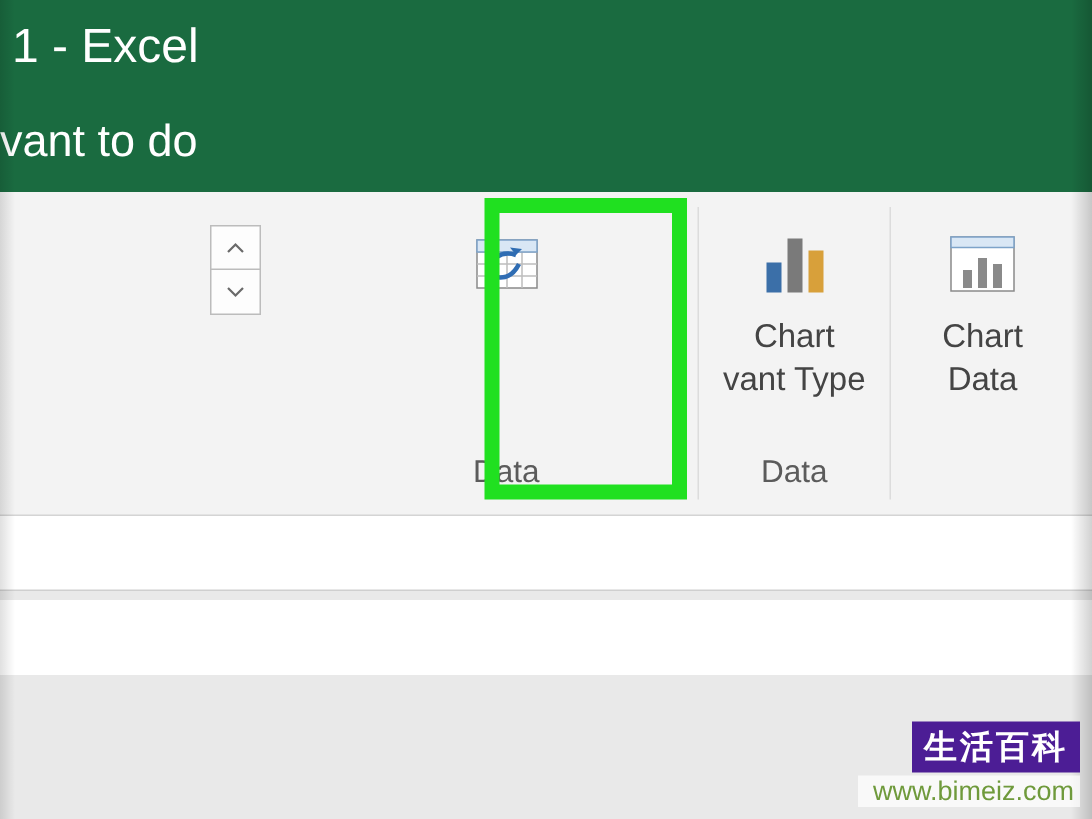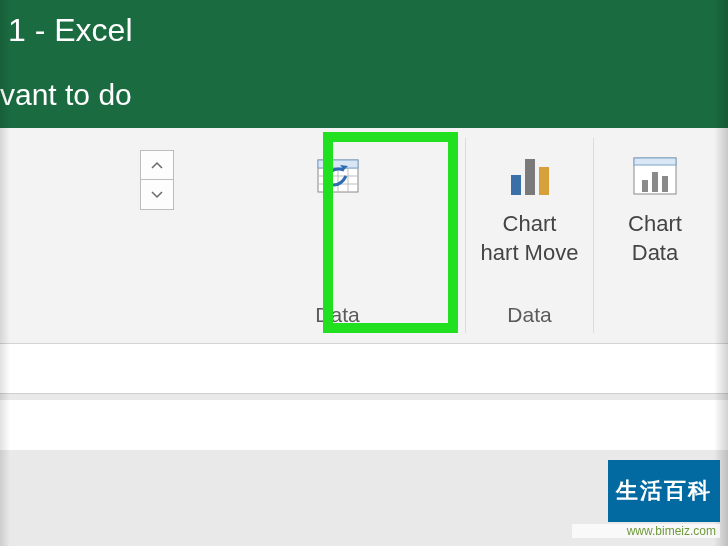--- a/index.html
+++ b/index.html
@@ -126,30 +126,30 @@
   }
   .watermark {
     position: absolute;
     right: 8px;
     bottom: 8px;
     text-align: right;
     z-index: 100;
   }
   .wm-top {
     display: inline-block;
-    background: #0369a1;
+    background: #4c1d95;
     color: #fff;
     font-weight: bold;
     font-size: 22px;
-    padding: 16px 8px;
+    padding: 2px 8px;
     letter-spacing: 2px;
     margin-left: 36px;
   }
   .wm-bot {
-    font-size: 12px;
+    font-size: 18px;
     color: #6f9a3c;
     background: rgba(255,255,255,0.7);
     padding: 0 4px;
     margin-top: 2px;
   }
   .vfade-r {
     position: absolute;
     top: 0; right: 0;
     width: 14px; height: 546px;
     background: linear-gradient(to right, rgba(0,0,0,0), rgba(0,0,0,0.18));
@@ -220,21 +220,21 @@
       <div class="group-buttons">
         <div class="rbtn" style="min-width:124px">
           <div class="icon-wrap">
             <svg width="50" height="46" viewBox="0 0 50 46">
               <rect x="6" y="22" width="10" height="20" fill="#3b6fa8"></rect>
               <rect x="20" y="6" width="10" height="36" fill="#7a7a7a"></rect>
               <rect x="34" y="14" width="10" height="28" fill="#d8a03a"></rect>
             </svg>
           </div>
           <div class="lbl"><span>Chart</span>
-<span>hart Move</span></div>
+<span>vant Type</span></div>
         </div>
       </div>
       <div class="group-label">Data</div>
     </div>
 
     <div class="group" style="width:122px;border-right:none">
       <div class="group-buttons">
         <div class="rbtn" style="min-width:118px">
           <div class="icon-wrap">
             <svg width="54" height="48" viewBox="0 0 54 48">

